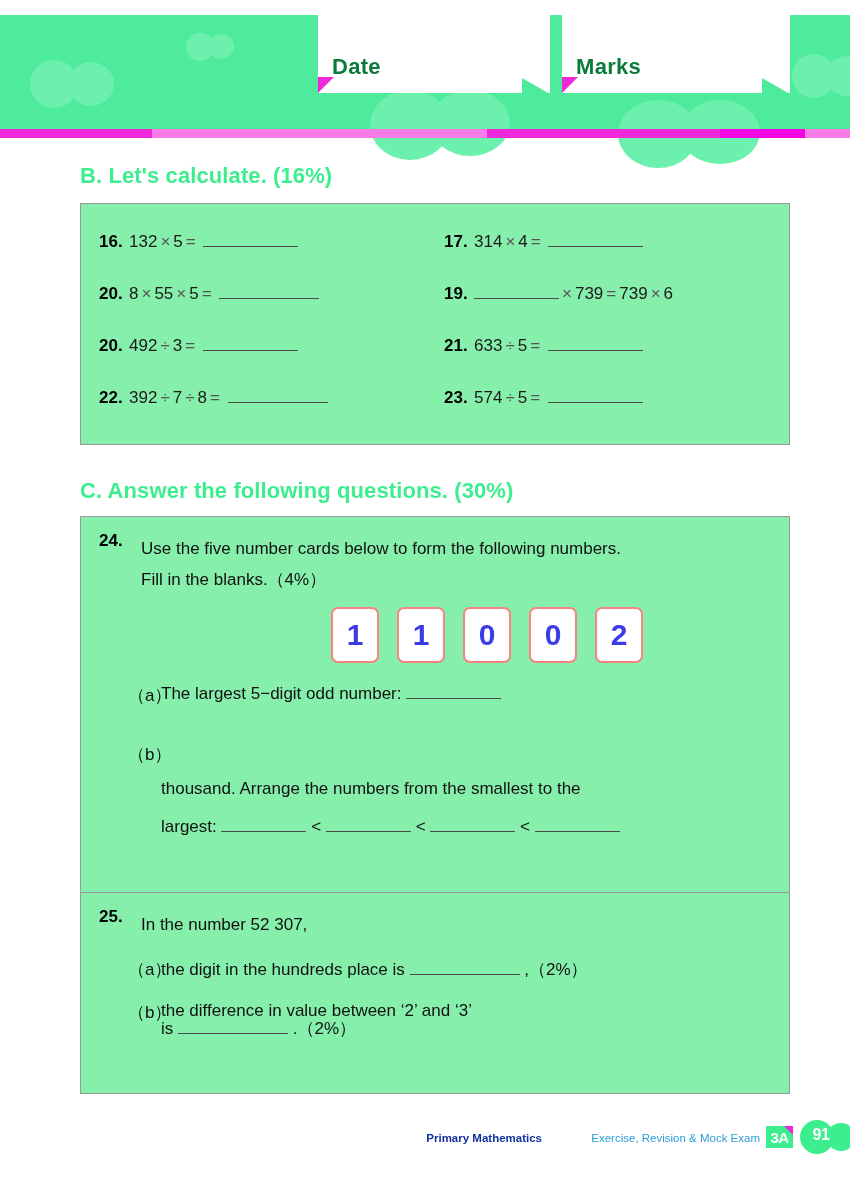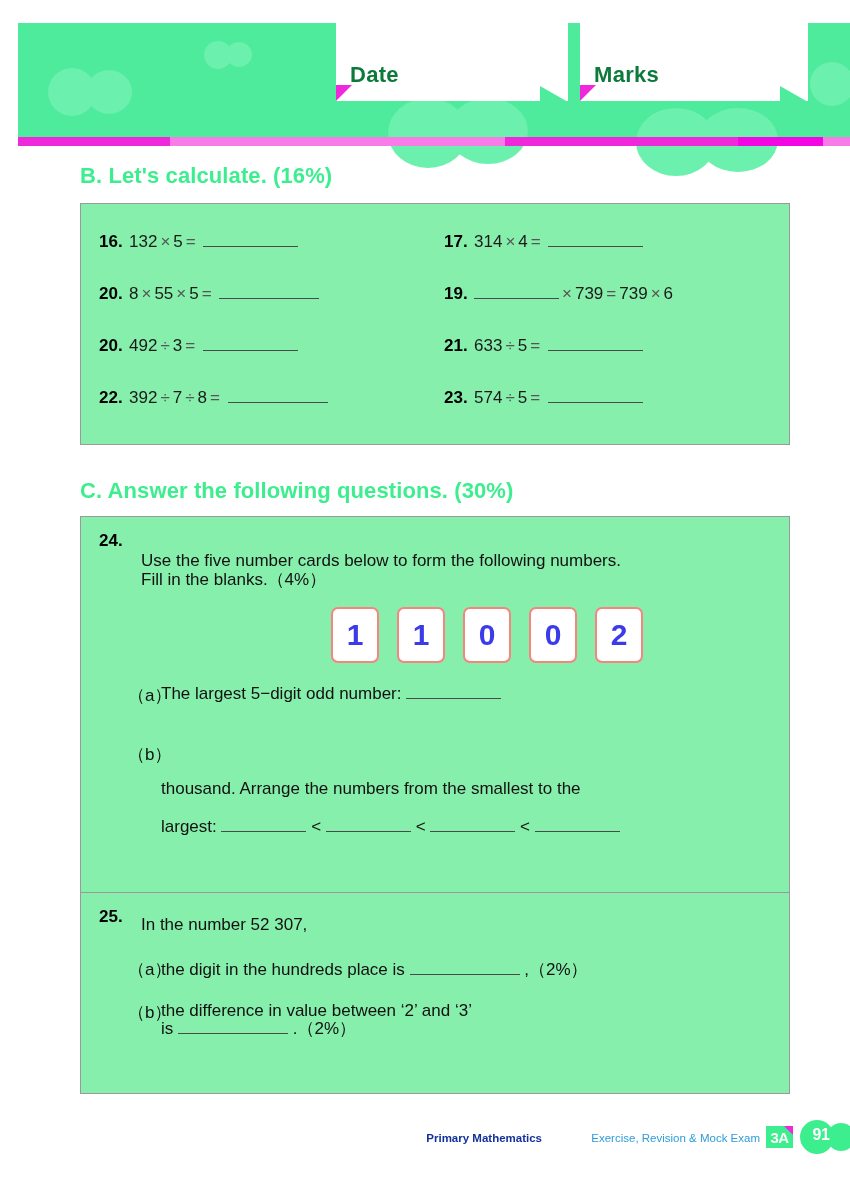--- a/index.html
+++ b/index.html
@@ -11,24 +11,23 @@
     width: 850px;
     height: 1190px;
     position: relative;
     font-family: "Liberation Sans", sans-serif;
     overflow: hidden;
   }
 
   
   .header {
     position: absolute;
-    left: 0; top: 8px;
+    left: 0; top: 0;
     width: 675px;
     height: 142px;
-    margin-left: 18px;
   }
   .hdr-green-base {
     position: absolute;
     left: 0; top: 15px;
     width: 850px; height: 118px;
     background: #4DEB9B;
   }
   
   .hdr-white-left {
     position: absolute;
@@ -160,21 +159,21 @@
     font-size: 17px;
     color: #000;
   }
   .q-text {
     position: absolute;
     font-size: 17px;
     color: #111;
     line-height: 36px;
   }
   #q24-num { left: 18px; top: 14px; }
-  #q24-l1 { left: 60px; top: 14px; margin-top: 12px; }
+  #q24-l1 { left: 60px; top: 14px; }
   #q24-l2 { left: 60px; top: 45px; }
 
   .cards {
     position: absolute;
     left: 250px; top: 90px;
     display: flex;
     gap: 18px;
   }
   .card {
     width: 44px; height: 52px;

